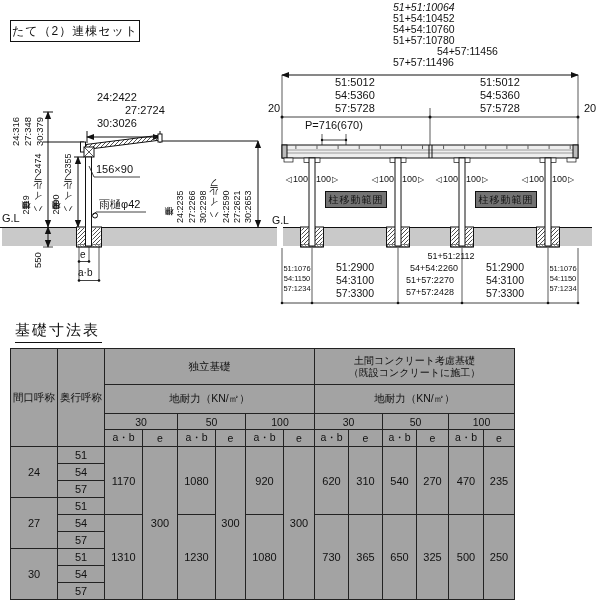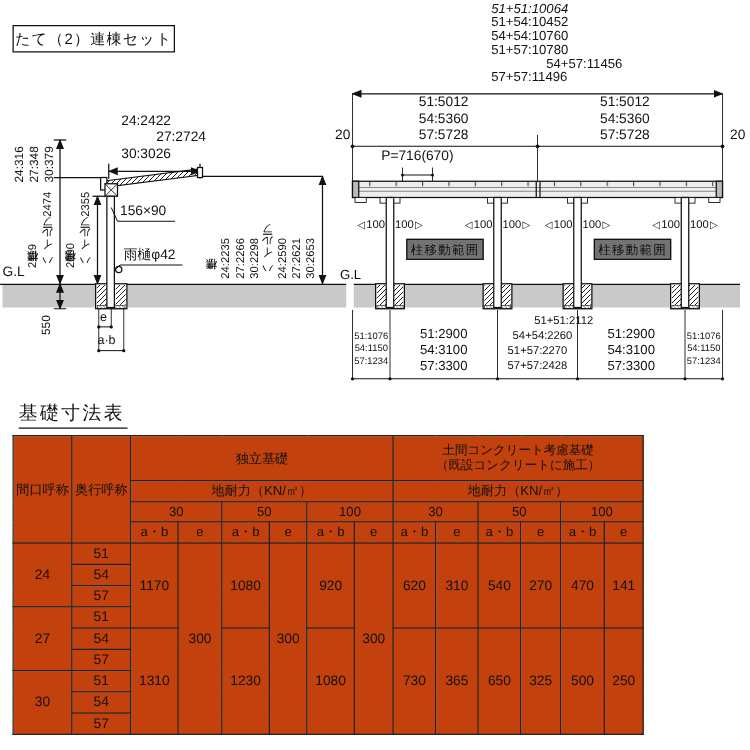--- a/index.html
+++ b/index.html
@@ -11,21 +11,21 @@
   .titlebox{position:absolute;left:10px;top:8px;width:128px;height:20px;border:1.5px solid #111;
             font-size:12px;display:flex;align-items:center;justify-content:center;letter-spacing:1px;margin-top:12px;}
   .tbl-title{position:absolute;left:15px;top:321px;font-size:15px;border-bottom:1.5px solid #111;
              padding:0 2px 2px 0;letter-spacing:2px;}
   .rangebox{position:absolute;border:1px solid #111;font-size:10px;display:flex;align-items:center;
             justify-content:center;letter-spacing:1px;background:#737373;}
   .arr{position:absolute;font-size:9px;display:flex;align-items:center;gap:1px;}
   .arr .tri{font-size:8px;}
   table{position:absolute;left:10px;top:348px;border-collapse:collapse;table-layout:fixed;}
   th,td{border:1px solid #222;padding:0;text-align:center;vertical-align:middle;
-        font-weight:normal;font-size:11px;background:#c2410c;}
+        font-weight:normal;font-size:11px;background:#a3a3a3;}
   th{font-size:10.5px;}
   .small-line{font-size:10px;line-height:1.15;}
   .foot{position:absolute;text-align:center;line-height:1.0;}
 </style>
 </head>
 <body>
 
 <div id="canvas">
 
   <svg width="600" height="600" viewBox="0 0 600 600">
@@ -308,21 +308,21 @@
     <tbody>
         <tr style="height:36px">
       <th rowspan="4">間口呼称</th>
       <th rowspan="4">奥行呼称</th>
       <th colspan="6">独立基礎</th>
       <th colspan="6" class="small-line">
         <div>土間コンクリート考慮基礎</div>
         <div>（既設コンクリートに施工）</div>
       </th>
     </tr>
-    <tr style="height:17px">
+    <tr style="height:29px">
       <th colspan="6">地耐力（KN/㎡）</th>
       <th colspan="6">地耐力（KN/㎡）</th>
     </tr>
     <tr style="height:16px">
       <th colspan="2">30</th>
       <th colspan="2">50</th>
       <th colspan="2">100</th>
       <th colspan="2">30</th>
       <th colspan="2">50</th>
       <th colspan="2">100</th>
@@ -348,21 +348,21 @@
       <td rowspan="9">300</td>
       <td rowspan="4">1080</td>
       <td rowspan="9">300</td>
       <td rowspan="4">920</td>
       <td rowspan="9">300</td>
       <td rowspan="4">620</td>
       <td rowspan="4">310</td>
       <td rowspan="4">540</td>
       <td rowspan="4">270</td>
       <td rowspan="4">470</td>
-      <td rowspan="4">141</td>
+      <td rowspan="4">235</td>
     </tr>
     <tr style="height:17px">
           <td>54</td>
         </tr>
     <tr style="height:17px">
           <td>57</td>
         </tr>
     <tr style="height:17px">
       <td rowspan="3">27</td>
       <td>51</td>

